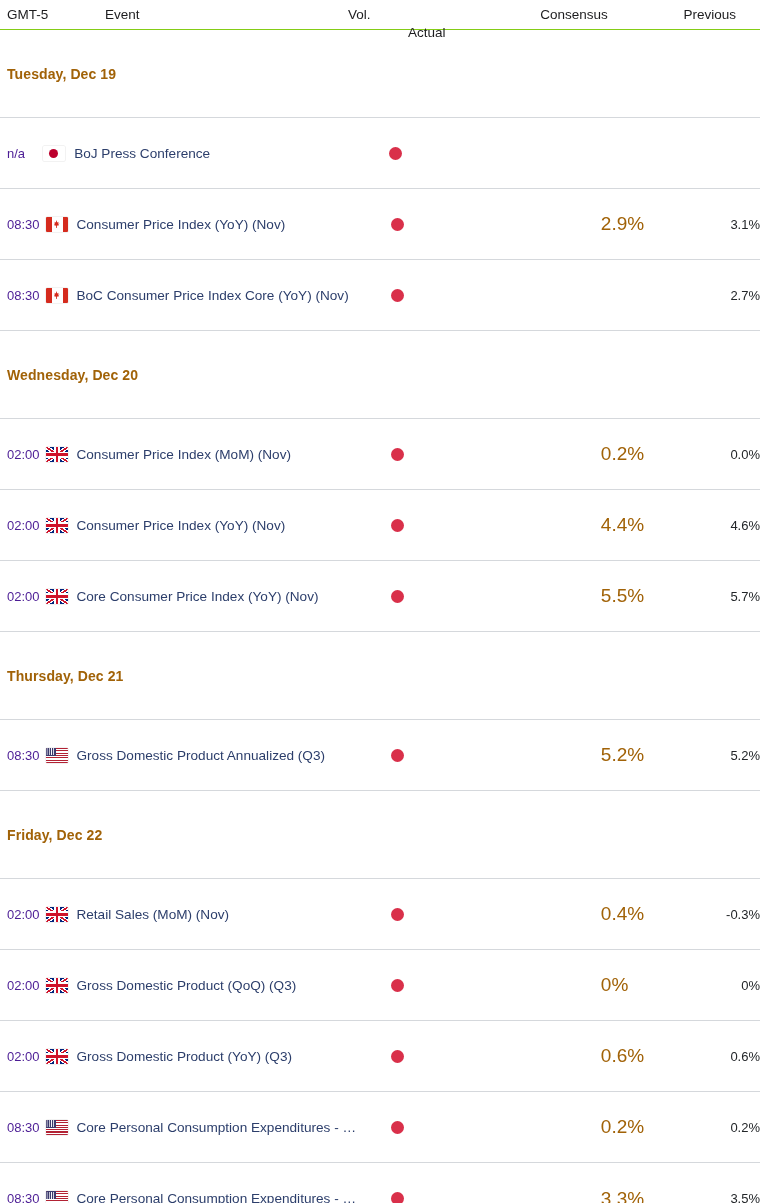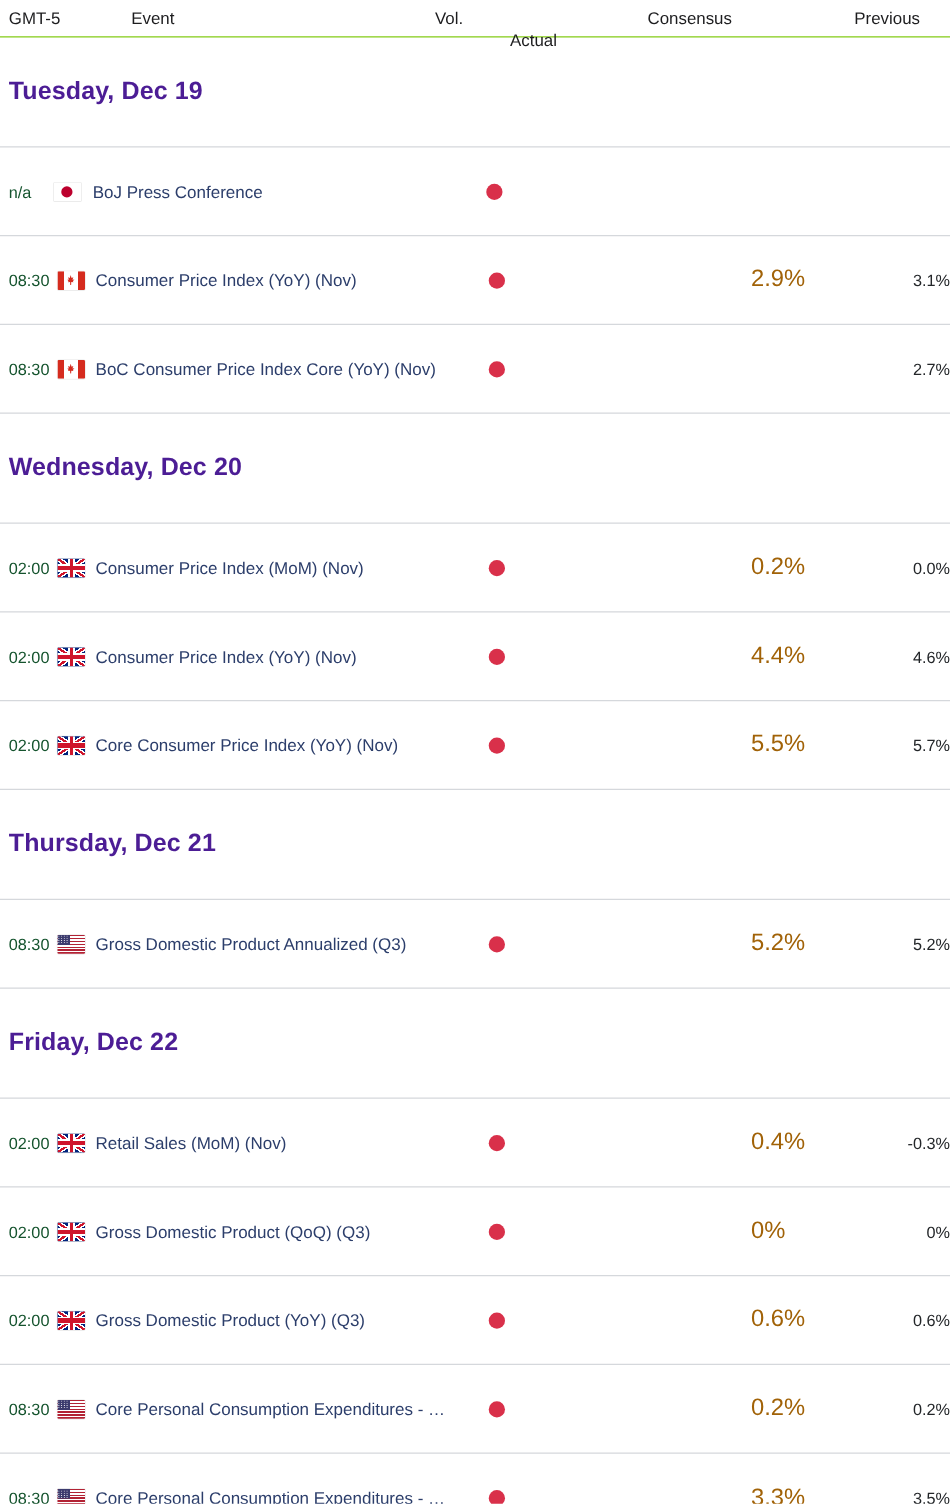--- a/index.html
+++ b/index.html
@@ -27,55 +27,55 @@
     height: 30px;
     border-bottom: 1px solid #84cc16;
     box-sizing: border-box;
     font-size: 13.5px;
     color: #1d1d1f;
   }
   .cal-header .h-time   { width: 105px; padding-left: 7px; box-sizing: border-box; }
   .cal-header .h-event  { flex: 1 1 auto; }
   .cal-header .h-vol    { width: 60px; text-align: left; }
   .cal-header .h-actual { width: 110px; text-align: left; margin-top: 35px; }
-  .cal-header .h-cons   { width: 112px; text-align: left; }
+  .cal-header .h-cons   { width: 112px; text-align: center; }
   .cal-header .h-prev   { width: 130px; text-align: right; padding-right: 24px; box-sizing: border-box; }
 
   
   .day-band {
     height: 88px;
     display: flex;
     align-items: center;
     padding-left: 7px;
     box-sizing: border-box;
     border-bottom: 1px solid #d5d8dc;
   }
   .day-band .day-label {
-    font-size: 20px;
+    font-size: 14px;
     font-weight: bold;
-    color: #4c1d95;
+    color: #a16207;
     letter-spacing: 0.1px;
   }
 
   
   .event-row {
     height: 71px;
     display: flex;
     align-items: center;
     border-bottom: 1px solid #d5d8dc;
     box-sizing: border-box;
   }
   .event-row:last-child { border-bottom: none; }
 
   .c-time {
     width: 52px;
     padding-left: 7px;
     box-sizing: border-box;
     font-size: 13px;
-    color: #14532d;
+    color: #4c1d95;
     white-space: nowrap;
   }
   .c-flag {
     width: 53px;
     display: flex;
     align-items: center;
     justify-content: flex-start;
     padding-left: 6px;
     box-sizing: border-box;
   }

